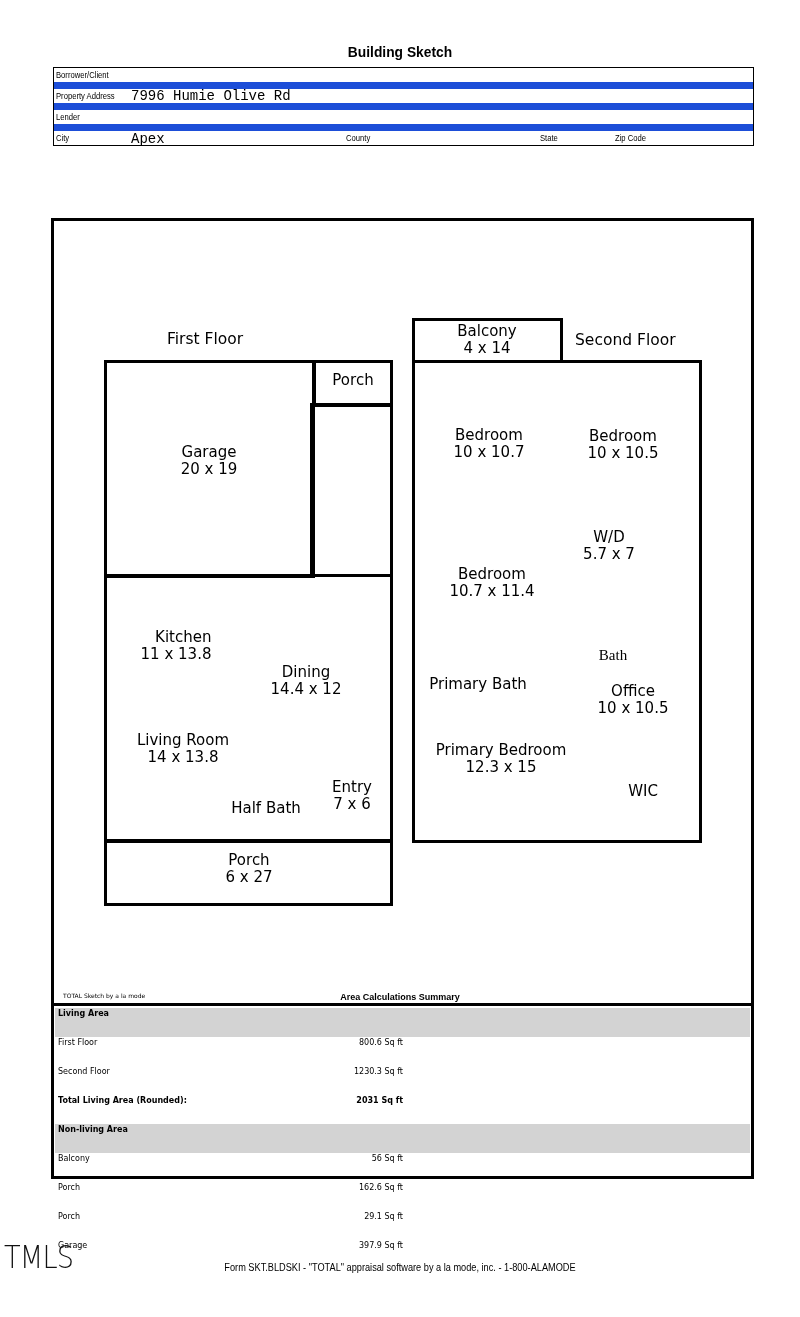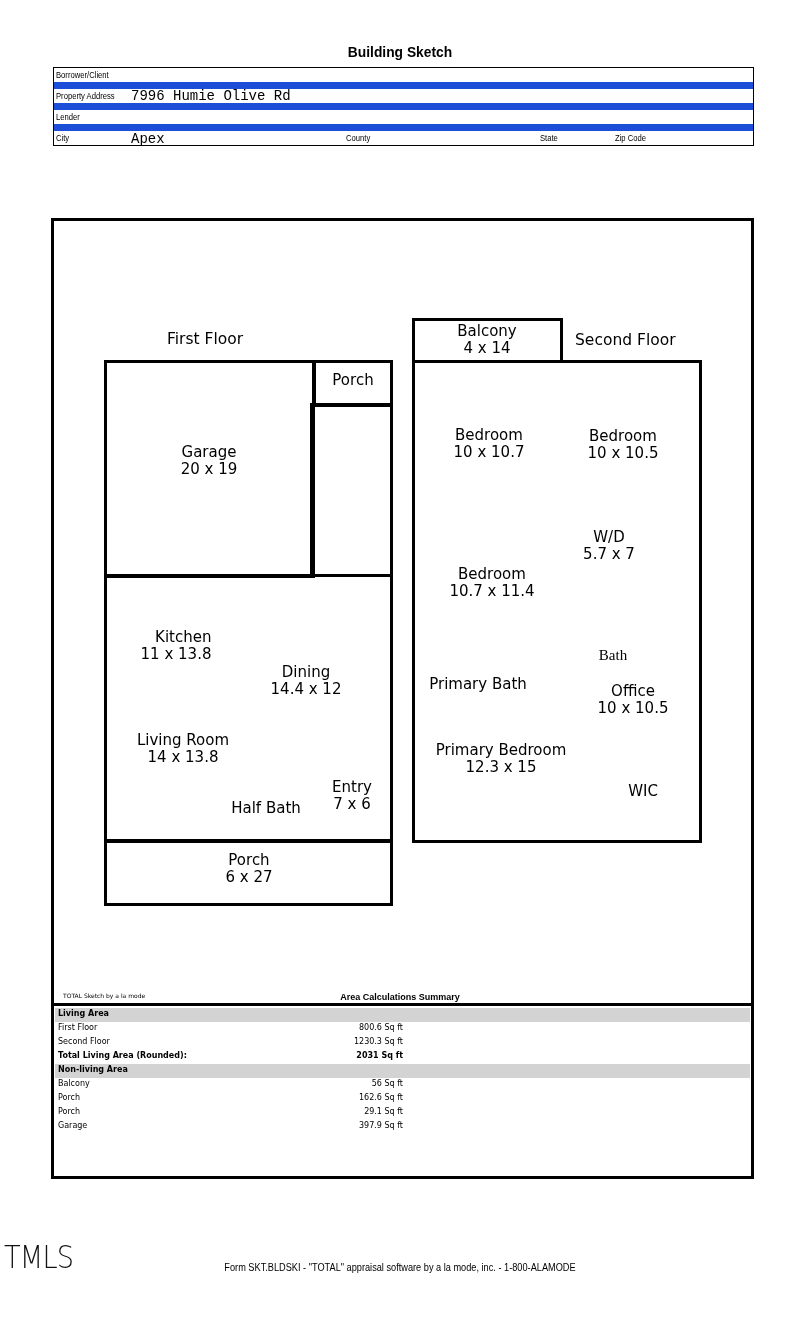--- a/index.html
+++ b/index.html
@@ -13,21 +13,21 @@
   .lbl { transform:scaleX(0.85); transform-origin:left; }
   .val { font-size:14px;font-family:Liberation Mono, monospace; }
   .frame { left:51px; top:218px; width:697px; height:955px; border:3px solid #000; }
   .room { position:absolute; border:3px solid #000; box-sizing:border-box; }
   .txt { position:absolute; text-align:center; font-size:15px; line-height:17px; white-space:nowrap; transform:translateX(-50%); }
   .floor-label { position:absolute; font-size:15.5px; white-space:nowrap; }
   .sum-small { left:63px; top:992px; font-size:6px; font-family:"DejaVu Sans", sans-serif; }
   .sum-title { left:0; width:800px; top:992px; text-align:center; font-size:9px; font-weight:bold; font-family:"Liberation Sans", sans-serif; }
   .sum-divider { left:54px; top:1003px; width:697px; height:3px; background:#000; }
   .sum-table { left:55px; top:1008px; width:695px; font-size:8px; font-family:"DejaVu Sans", sans-serif; }
-  .sum-row { position:relative; height:14px; line-height:11.4px;text-decoration:underline; }
+  .sum-row { position:relative; height:29px; line-height:11.4px;text-decoration:underline; }
   .sum-row.section { background:#d3d3d3; font-weight:bold; }
   .sum-row.bold { font-weight:bold; }
   .sum-row .name { position:absolute; left:3px; }
   .sum-row .amt { position:absolute; right:347px; }
   .logo { left:4px; top:1238px; font-size:32px; font-weight:100; letter-spacing:-1px; font-family:"DejaVu Sans", sans-serif; color:#111; transform:scaleX(0.85); transform-origin:left; }
   .footer { left:0; width:800px; top:1262px; text-align:center; font-size:10px; font-family:"Liberation Sans", sans-serif; transform:scaleX(0.92); }
 </style>
 </head>
 <body>
 

